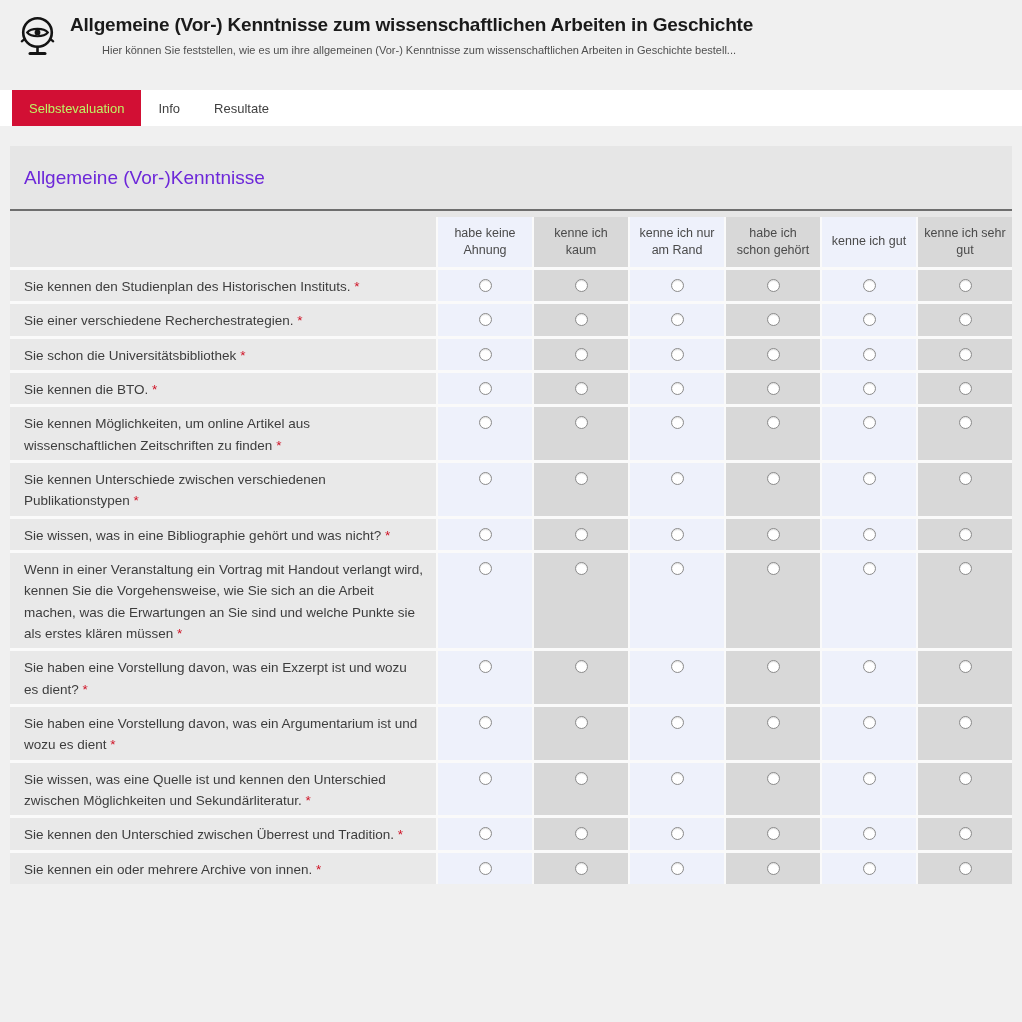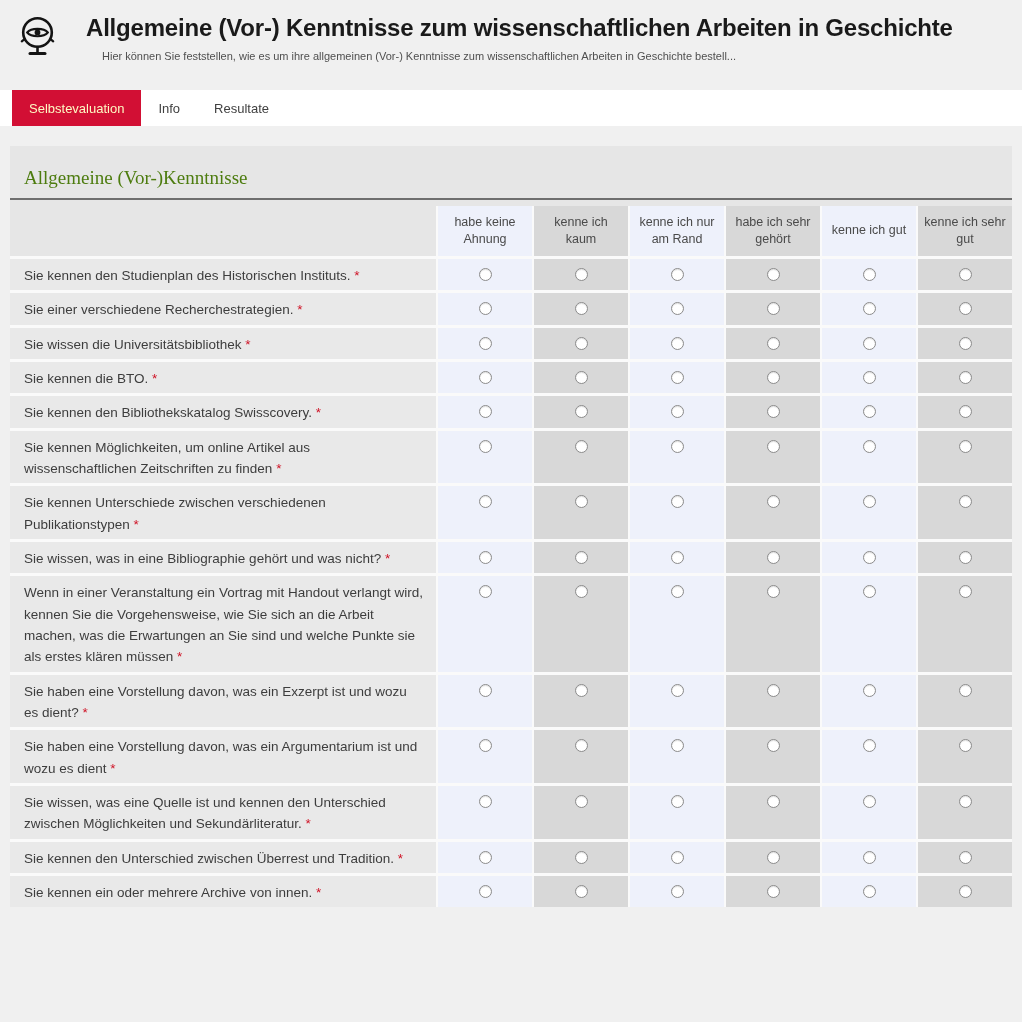--- a/index.html
+++ b/index.html
@@ -17,29 +17,29 @@
   html,body{width:1022px;height:1022px;overflow:hidden;}
   body{
     background:var(--page-bg);
     font-family:"Liberation Sans","DejaVu Sans",sans-serif;
     color:var(--text-mid);
   }
   
   .page-header{display:flex;align-items:flex-start;gap:12px;padding:13px 16px 0 17px;}
   .obj-icon{flex:0 0 auto;margin-top:2px;}
   .header-texts{flex:1;}
-  .page-title{font-size:24px;font-weight:700;color:var(--text-dark);letter-spacing:-.2px;line-height:1.25;margin-left:16px;}
+  .page-title{font-size:19px;font-weight:700;color:var(--text-dark);letter-spacing:-.2px;line-height:1.25;}
   .page-subtitle{font-size:11px;color:#4f4f4f;margin-top:7px;padding-left:32px;}
   
   .tabbar{background:#fff;margin-top:27px;height:36px;display:flex;align-items:stretch;padding-left:12px;}
   .tab{display:flex;align-items:center;padding:0 17px;font-size:13px;color:#404040;cursor:pointer;}
-  .tab.active{background:var(--red);color:#fef9c3;}
+  .tab.active{background:var(--red);color:#bef264;}
   
   .container{margin:20px 10px 10px 10px;background:var(--container-bg);}
-  .section-title{font-size:19px;color:#4d7c0f;padding:21px 14px 9px 14px;font-family:Liberation Serif, serif;}
+  .section-title{font-size:19px;color:#6d28d9;padding:21px 14px 20px 14px;}
   .section-rule{border-bottom:2px solid #6e6e6e;}
   
   table.matrix{width:100%;border-collapse:separate;border-spacing:0;table-layout:fixed;margin-top:6px;}
   th.question-head{background:transparent;}
   th.option{width:96px;background:var(--col-light);border-left:2px solid var(--sep);
     font-weight:400;font-size:12.5px;color:#4a4a4a;line-height:1.4;vertical-align:middle;
     height:50px;padding:4px 5px;text-align:center;}
   th.option.col-gray{background:var(--col-gray);}
   td.question{background:var(--qcell-bg);padding:6px 12px 4px 14px;font-size:13.5px;
     color:var(--text-mid);line-height:1.58;hyphens:auto;-webkit-hyphens:auto;}
@@ -82,21 +82,21 @@
   <div class="section-title">Allgemeine (Vor-)Kenntnisse</div>
   <div class="section-rule"></div>
 
   <table class="matrix">
     <thead>
       <tr id="matrix-head-row">
         <th class="question-head"></th>
       <th class="option">habe keine Ahnung</th>
           <th class="option col-gray">kenne ich kaum</th>
           <th class="option">kenne ich nur am Rand</th>
-          <th class="option col-gray">habe ich sehr gehört</th>
+          <th class="option col-gray">habe ich schon gehört</th>
           <th class="option">kenne ich gut</th>
           <th class="option col-gray">kenne ich sehr gut</th>
         </tr>
     </thead>
     <tbody id="matrix-body">
         <tr>
           <td class="question"><span>Sie kennen den Studienplan des Historischen Instituts. </span><span class="req">*</span></td>
           <td class="option"><span class="radio"></span></td>
           <td class="option col-gray"><span class="radio"></span></td>
           <td class="option"><span class="radio"></span></td>
@@ -107,39 +107,30 @@
         <tr>
           <td class="question"><span>Sie einer verschiedene Recherchestrategien. </span><span class="req">*</span></td>
           <td class="option"><span class="radio"></span></td>
           <td class="option col-gray"><span class="radio"></span></td>
           <td class="option"><span class="radio"></span></td>
           <td class="option col-gray"><span class="radio"></span></td>
           <td class="option"><span class="radio"></span></td>
           <td class="option col-gray"><span class="radio"></span></td>
         </tr>
         <tr>
-          <td class="question"><span>Sie wissen die Universitätsbibliothek </span><span class="req">*</span></td>
+          <td class="question"><span>Sie schon die Universitätsbibliothek </span><span class="req">*</span></td>
           <td class="option"><span class="radio"></span></td>
           <td class="option col-gray"><span class="radio"></span></td>
           <td class="option"><span class="radio"></span></td>
           <td class="option col-gray"><span class="radio"></span></td>
           <td class="option"><span class="radio"></span></td>
           <td class="option col-gray"><span class="radio"></span></td>
         </tr>
         <tr>
           <td class="question"><span>Sie kennen die BTO. </span><span class="req">*</span></td>
-          <td class="option"><span class="radio"></span></td>
-          <td class="option col-gray"><span class="radio"></span></td>
-          <td class="option"><span class="radio"></span></td>
-          <td class="option col-gray"><span class="radio"></span></td>
-          <td class="option"><span class="radio"></span></td>
-          <td class="option col-gray"><span class="radio"></span></td>
-        </tr>
-        <tr>
-          <td class="question"><span>Sie kennen den Bibliothekskatalog Swisscovery. </span><span class="req">*</span></td>
           <td class="option"><span class="radio"></span></td>
           <td class="option col-gray"><span class="radio"></span></td>
           <td class="option"><span class="radio"></span></td>
           <td class="option col-gray"><span class="radio"></span></td>
           <td class="option"><span class="radio"></span></td>
           <td class="option col-gray"><span class="radio"></span></td>
         </tr>
         <tr>
           <td class="question"><span>Sie kennen Möglichkeiten, um online Artikel aus wissenschaftlichen Zeitschriften zu finden </span><span class="req">*</span></td>
           <td class="option"><span class="radio"></span></td>

